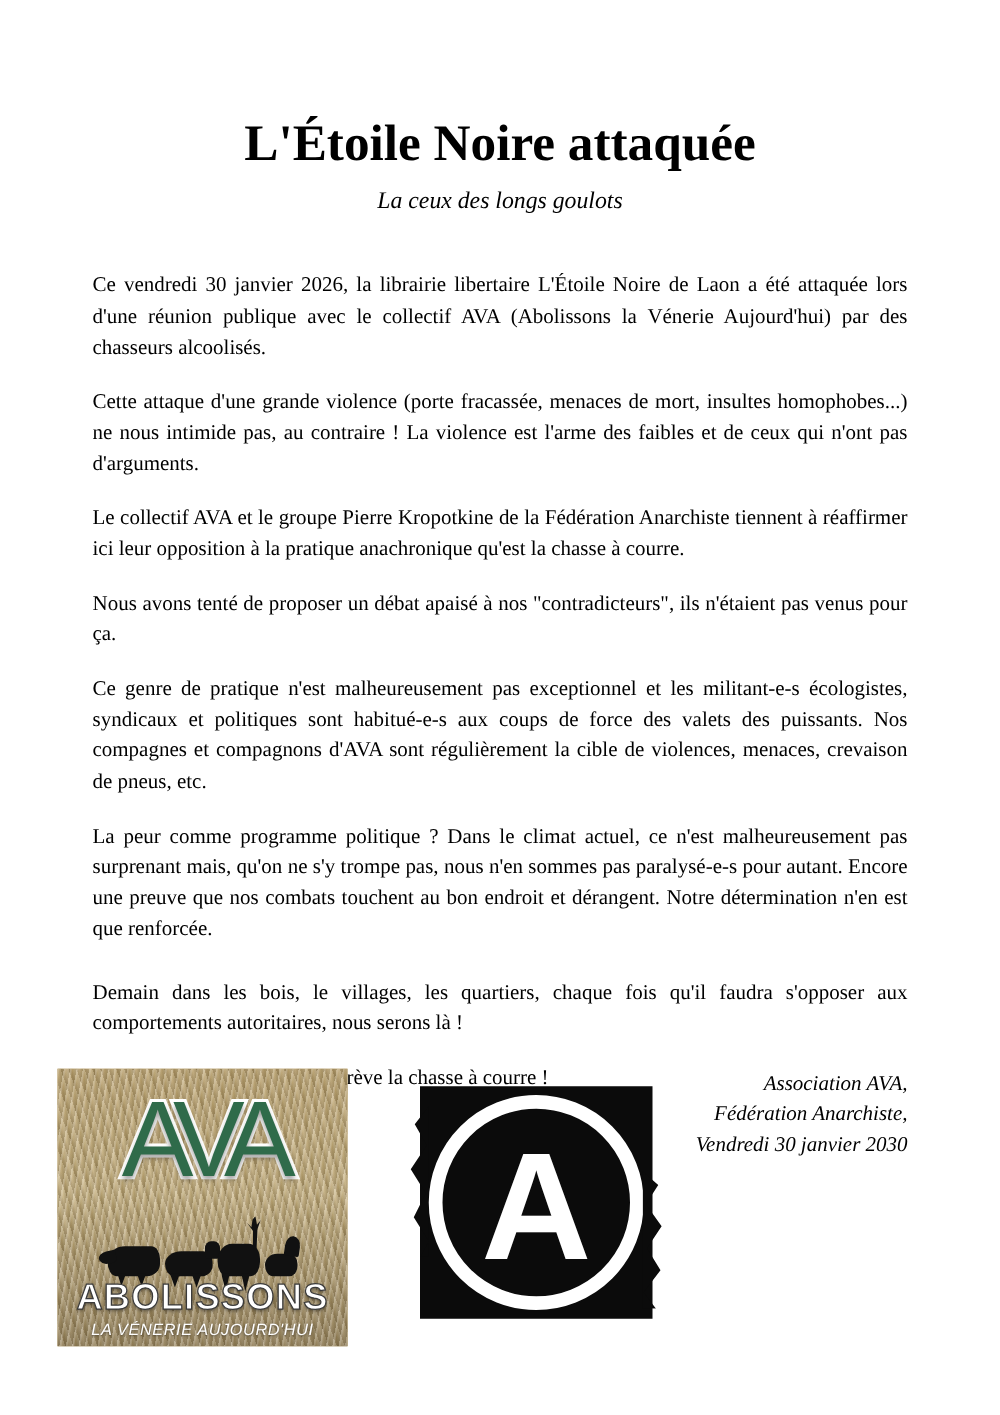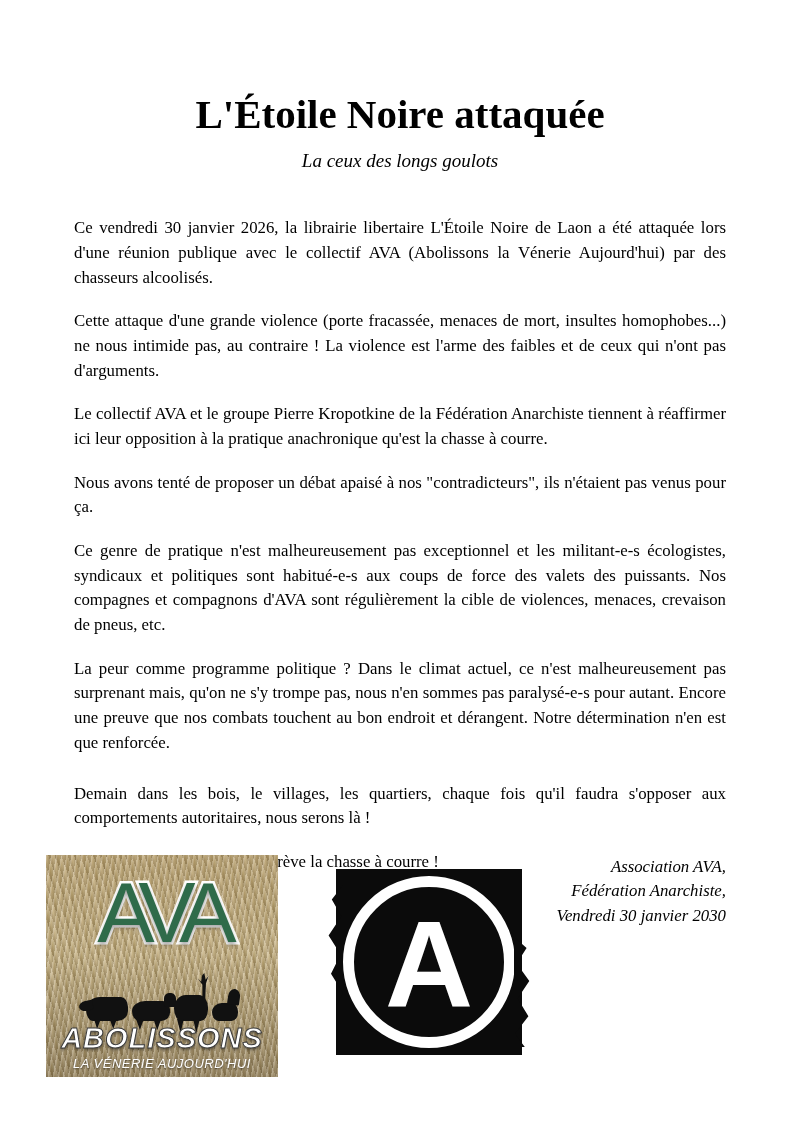--- a/index.html
+++ b/index.html
@@ -197,21 +197,20 @@
     transform: rotate(8deg);
   }
   .ava-word {
     position: absolute;
     left: 0;
     bottom: 22px;
     width: 100%;
     text-align: center;
     font-family: "Liberation Sans", sans-serif;
     font-weight: bold;
-    font-style: italic;
     font-size: 29px;
     letter-spacing: 1px;
     color: #ffffff;
     -webkit-text-stroke: 1px #3a3a3a;
     text-shadow: 0 2px 3px rgba(0,0,0,0.45);
   }
   .ava-sub {
     position: absolute;
     left: 0;
     bottom: 6px;

